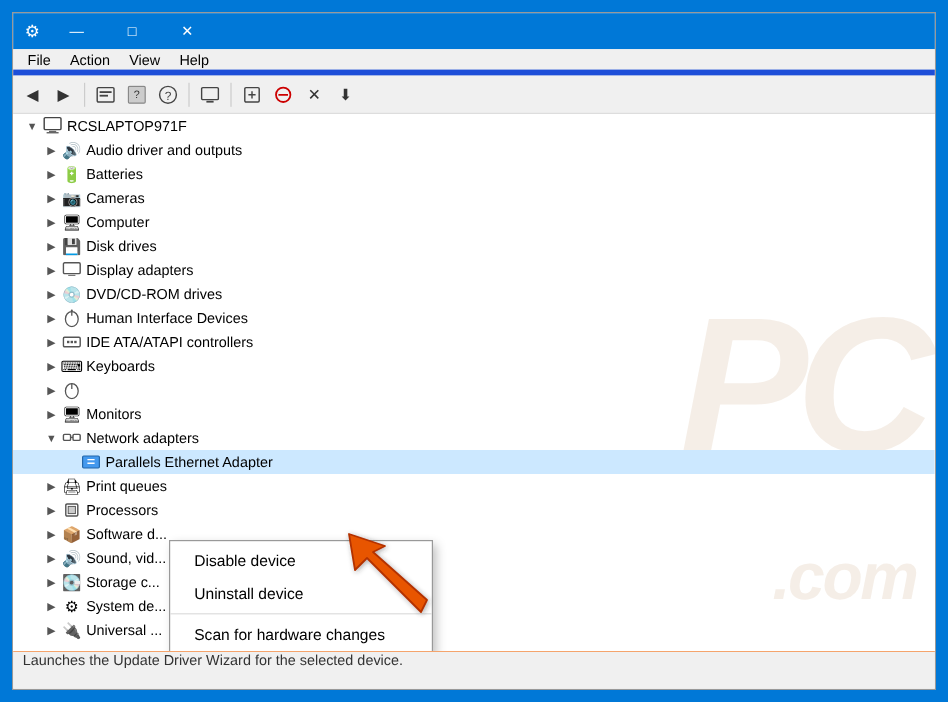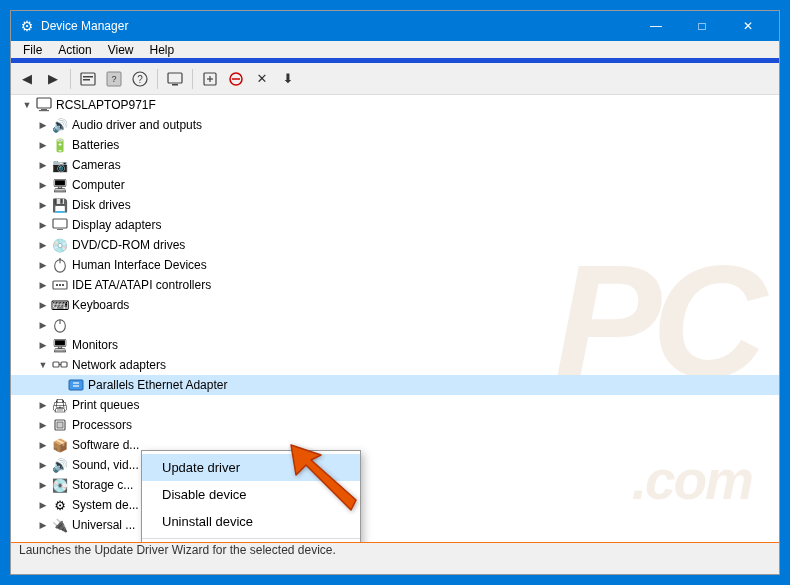--- a/index.html
+++ b/index.html
@@ -106,21 +106,21 @@
       overflow: hidden;
     }
     .tree-panel {
       flex: 1;
       background: white;
       overflow: auto;
       position: relative;
     }
     .watermark {
       position: absolute;
-      right: 12px;
+      right: 0;
       bottom: 20px;
       width: 60%;
       height: 70%;
       display: flex;
       align-items: center;
       justify-content: center;
       pointer-events: none;
       z-index: 0;
     }
     .watermark-text-pc {
@@ -230,21 +230,20 @@
       flex-shrink: 0;
     }
   </style>
 </head>
 <body>
 
 <div class="window">
 
   <div class="title-bar">
     <span class="title-bar-icon">⚙</span>
-    <span class="title-bar-title">Device Manager</span>
     <div class="title-bar-controls">
       <div class="title-bar-btn">—</div>
       <div class="title-bar-btn">□</div>
       <div class="title-bar-btn close">✕</div>
     </div>
   </div>
 
   <div class="menu-bar">
     <div class="menu-item">File</div>
     <div class="menu-item">Action</div>
@@ -479,21 +478,20 @@
         <span class="tree-label">System de...</span>
       </div>
 
       <div class="tree-item indent2">
         <div class="tree-expand">▶</div>
         <div class="tree-icon">🔌</div>
         <span class="tree-label">Universal ...</span>
       </div>
 
       <div class="context-menu">
-        <div class="ctx-item ctx-highlighted">Update driver</div>
         <div class="ctx-item">Disable device</div>
         <div class="ctx-item">Uninstall device</div>
         <div class="ctx-separator"></div>
         <div class="ctx-item">Scan for hardware changes</div>
 
       </div>
 
       <div class="arrow-container">
         <svg width="90" height="80" viewBox="0 0 90 80">
           <defs>

